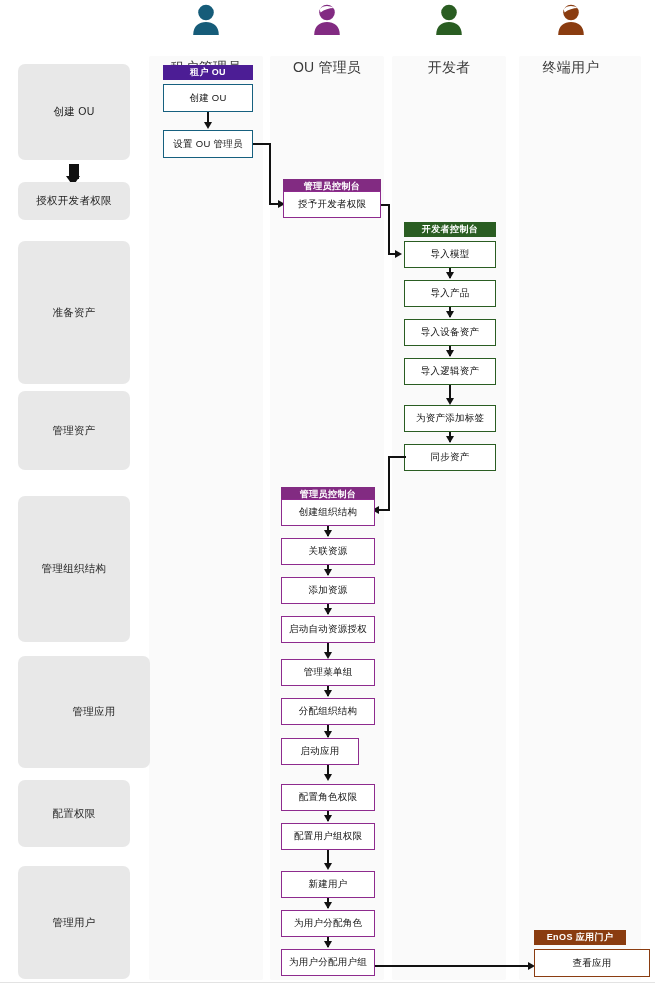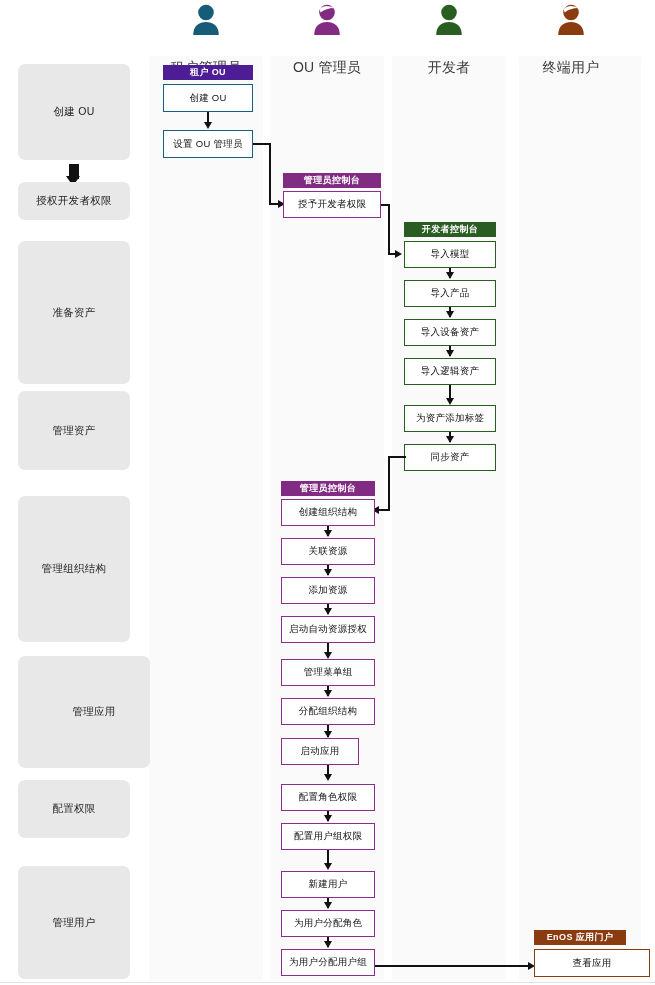--- a/index.html
+++ b/index.html
@@ -71,21 +71,21 @@
     letter-spacing: .25px;
     white-space: nowrap;
     box-sizing: border-box;
   }
   .n-teal   { border-color:#16607f; }
   .n-purple { border-color:#8e2b8e; }
   .n-green  { border-color:#2a5d22; }
   .n-brown  { border-color:#8a3c10; }
 
   .h-teal   { background:#4c1d95; }
-  .h-purple { background:#822b82; }
+  .h-purple { background:#822b82;margin-top:6px; }
   .h-green  { background:#2a5d22; }
   .h-brown  { background:#8a3c10; }
 
   
   .conn { position:absolute; background:#111; }
   .conn-v { width: 2px; }
   .conn-h { height: 2px; }
   .arrow-down {
     position:absolute;
     width:0;height:0;
@@ -179,21 +179,21 @@
     </div>
   <div class="stage-box" style="left:18px;top:391px;width:112px;height:79px;">
       <span>管理资产</span>
     </div>
   <div class="stage-box" style="left:18px;top:496px;width:112px;height:146px;">
       <span>管理组织结构</span>
     </div>
   <div class="stage-box" style="left:18px;top:656px;width:112px;height:112px;padding-left:20px;">
       <span>管理应用</span>
     </div>
-  <div class="stage-box" style="left:18px;top:780px;width:112px;height:58px;">
+  <div class="stage-box" style="left:18px;top:780px;width:112px;height:67px;">
       <span>配置权限</span>
     </div>
   <div class="stage-box" style="left:18px;top:866px;width:112px;height:113px;">
       <span>管理用户</span>
     </div>
 
   <div class="grp-head h-teal" style="left:163px;top:65px;width:90px;">
       <span>租户 OU</span>
     </div>
   <div class="node n-teal" style="left:163px;top:84px;width:90px;height:28px;">

